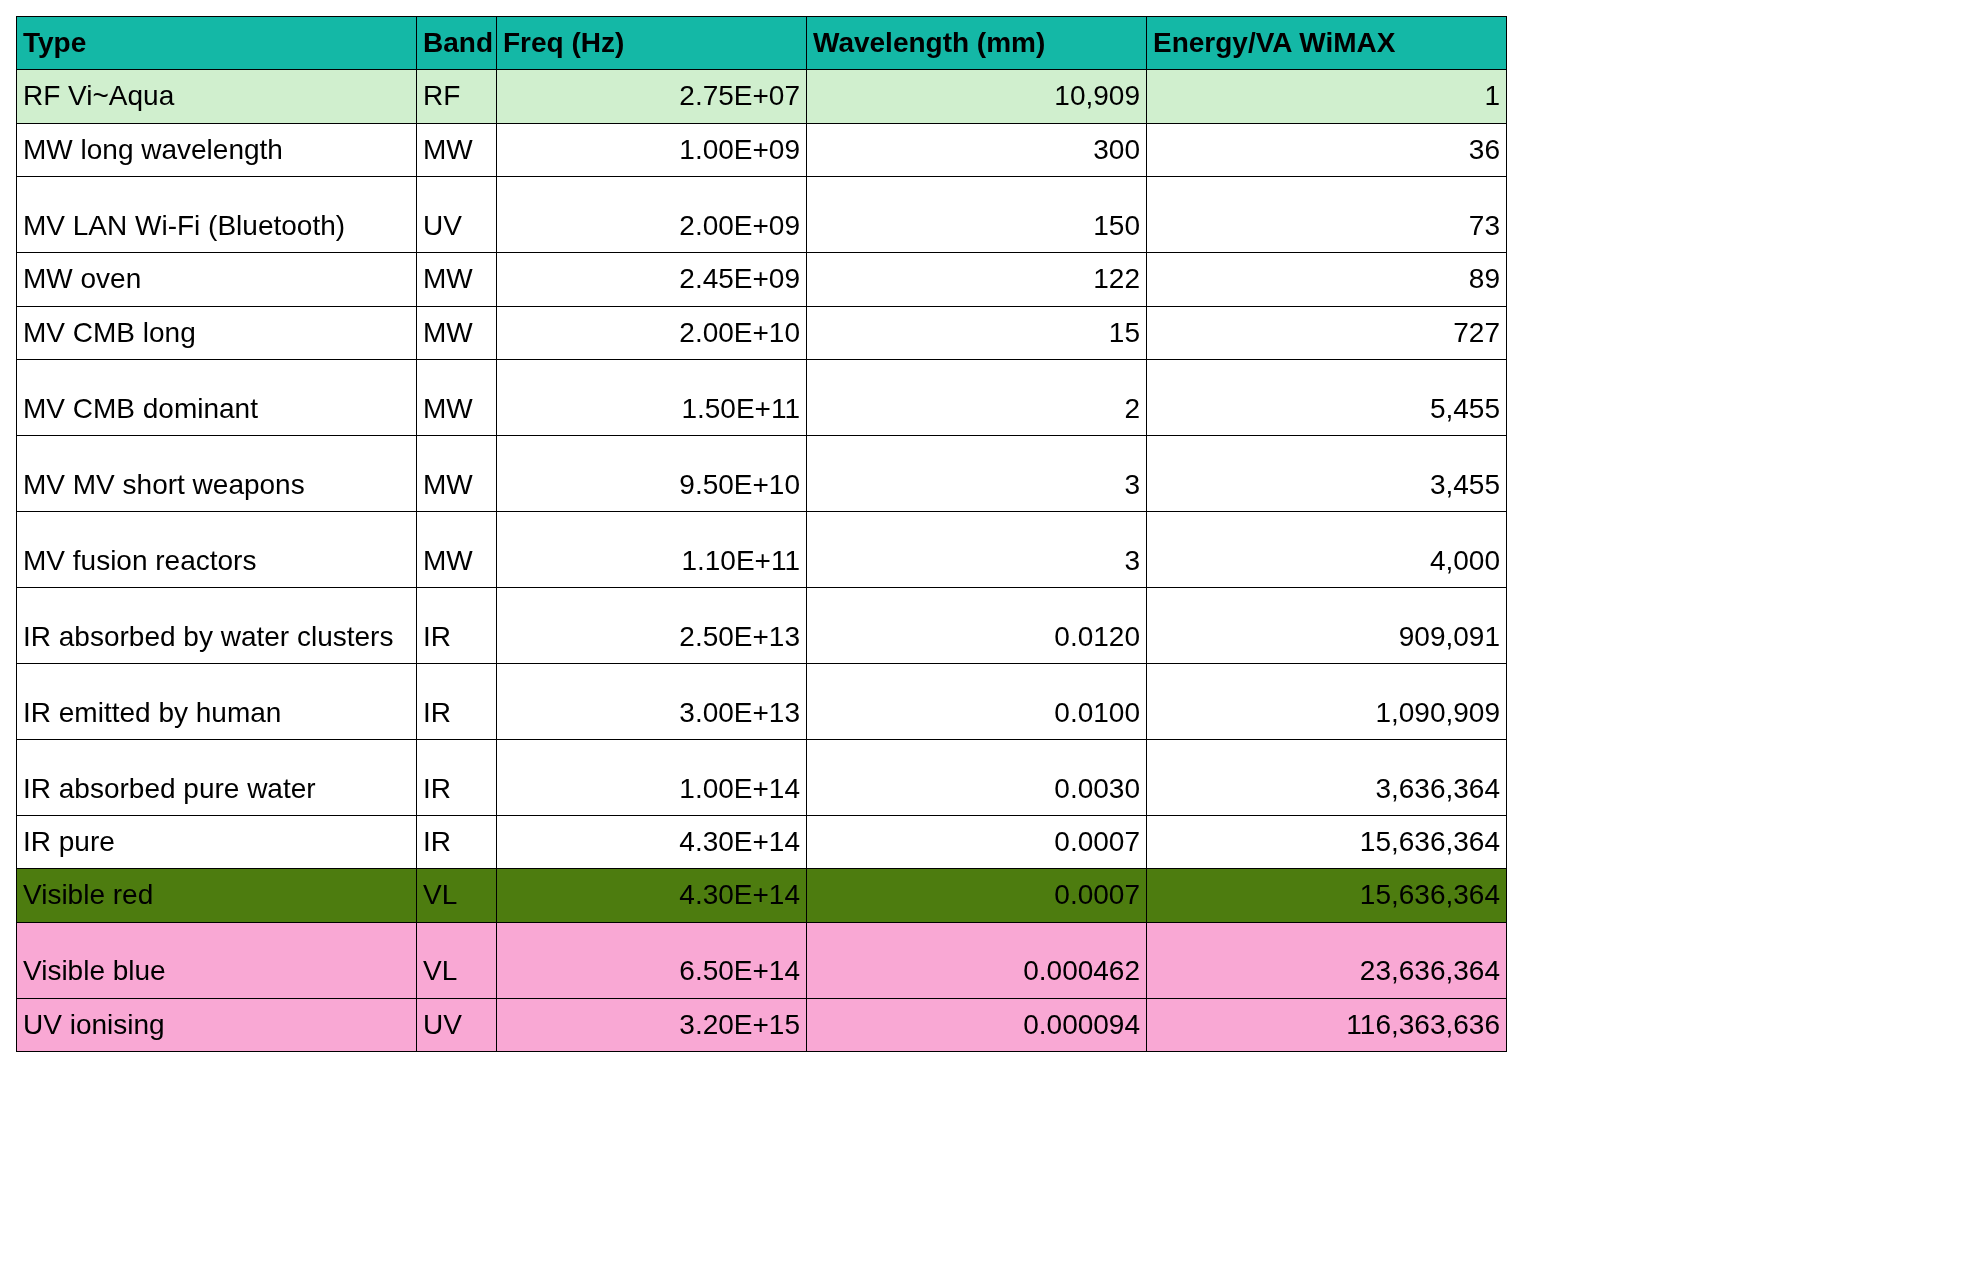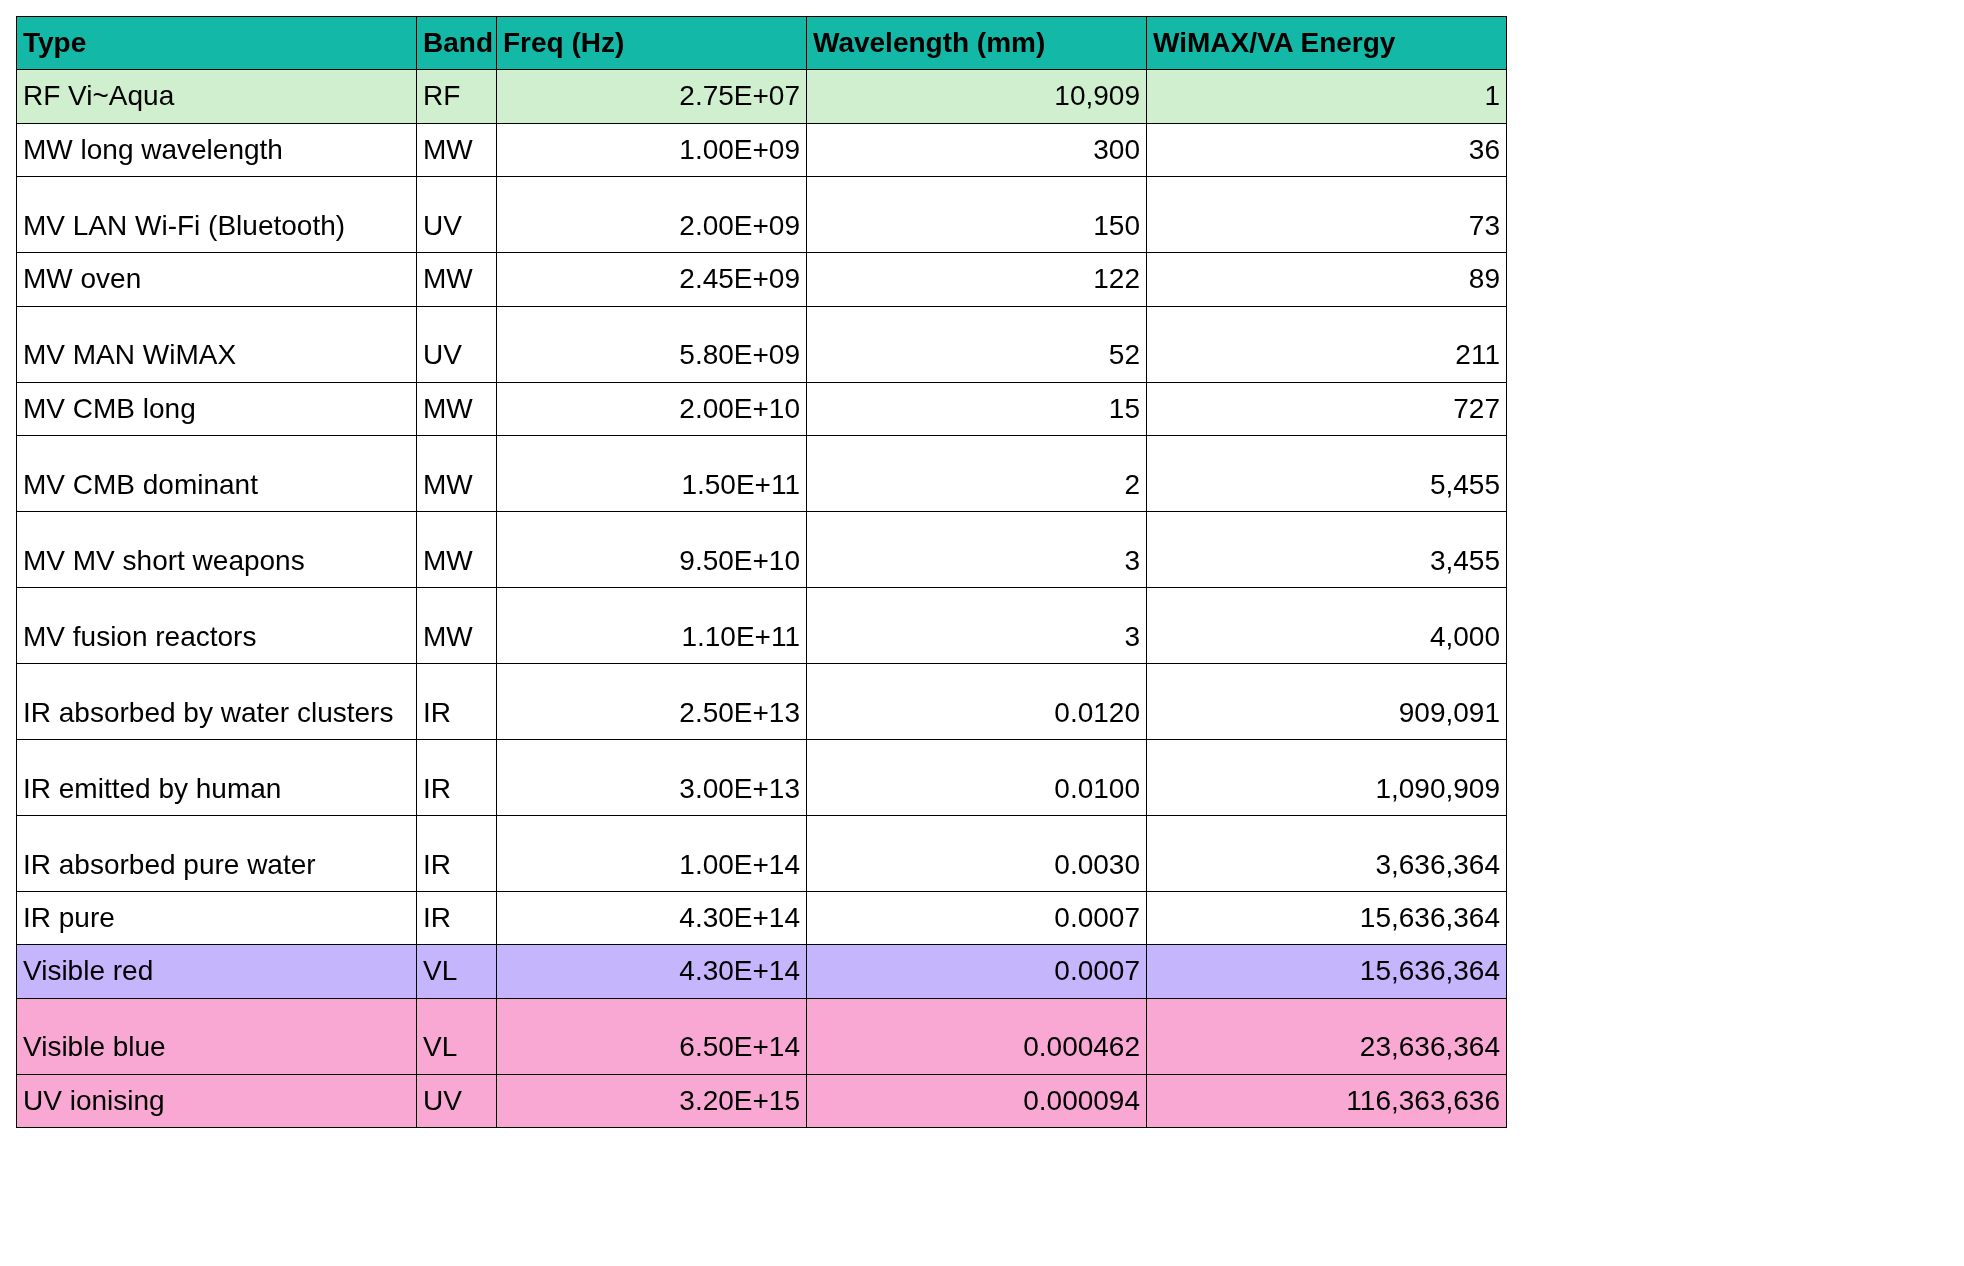--- a/index.html
+++ b/index.html
@@ -30,42 +30,42 @@
   }
   .col-type  { width: 400px; text-align: left; }
   .col-band  { width: 80px;  text-align: left; }
   .col-freq  { width: 310px; text-align: right; }
   .col-wave  { width: 340px; text-align: right; }
   .col-energy{ width: 360px; text-align: right; }
   td.left { text-align: left; }
   td.right { text-align: right; }
   tr.row-green  td { background: #d0efce; }
   tr.row-purple td { background: #b89ce4; }
-  tr.row-pink   td { background: #c4b5fd; }
+  tr.row-pink   td { background: #4d7c0f; }
   tr.row-blue   td { background: #f9a8d4; }
   tr.tall td { height: 76px; }
 </style>
 </head>
 <body>
 
 <table>
   <colgroup>
     <col class="col-type">
       <col class="col-band">
       <col class="col-freq">
       <col class="col-wave">
       <col class="col-energy">
   </colgroup>
   <thead>
     <tr>
       <th>Type</th>
       <th>Band</th>
       <th>Freq (Hz)</th>
       <th>Wavelength (mm)</th>
-      <th>WiMAX/VA Energy</th>
+      <th>Energy/VA WiMAX</th>
     </tr>
   </thead>
   <tbody id="tbody">
       <tr class="row-green">
         <td class="left">RF Vi~Aqua</td>
         <td class="left">RF</td>
         <td class="right">2.75E+07</td>
         <td class="right">10,909</td>
         <td class="right">1</td>
       </tr>
@@ -82,27 +82,20 @@
         <td class="right">2.00E+09</td>
         <td class="right">150</td>
         <td class="right">73</td>
       </tr>
       <tr>
         <td class="left">MW oven</td>
         <td class="left">MW</td>
         <td class="right">2.45E+09</td>
         <td class="right">122</td>
         <td class="right">89</td>
-      </tr>
-      <tr class="tall">
-        <td class="left">MV MAN WiMAX</td>
-        <td class="left">UV</td>
-        <td class="right">5.80E+09</td>
-        <td class="right">52</td>
-        <td class="right">211</td>
       </tr>
       <tr>
         <td class="left">MV CMB long</td>
         <td class="left">MW</td>
         <td class="right">2.00E+10</td>
         <td class="right">15</td>
         <td class="right">727</td>
       </tr>
       <tr class="tall">
         <td class="left">MV CMB dominant</td>

